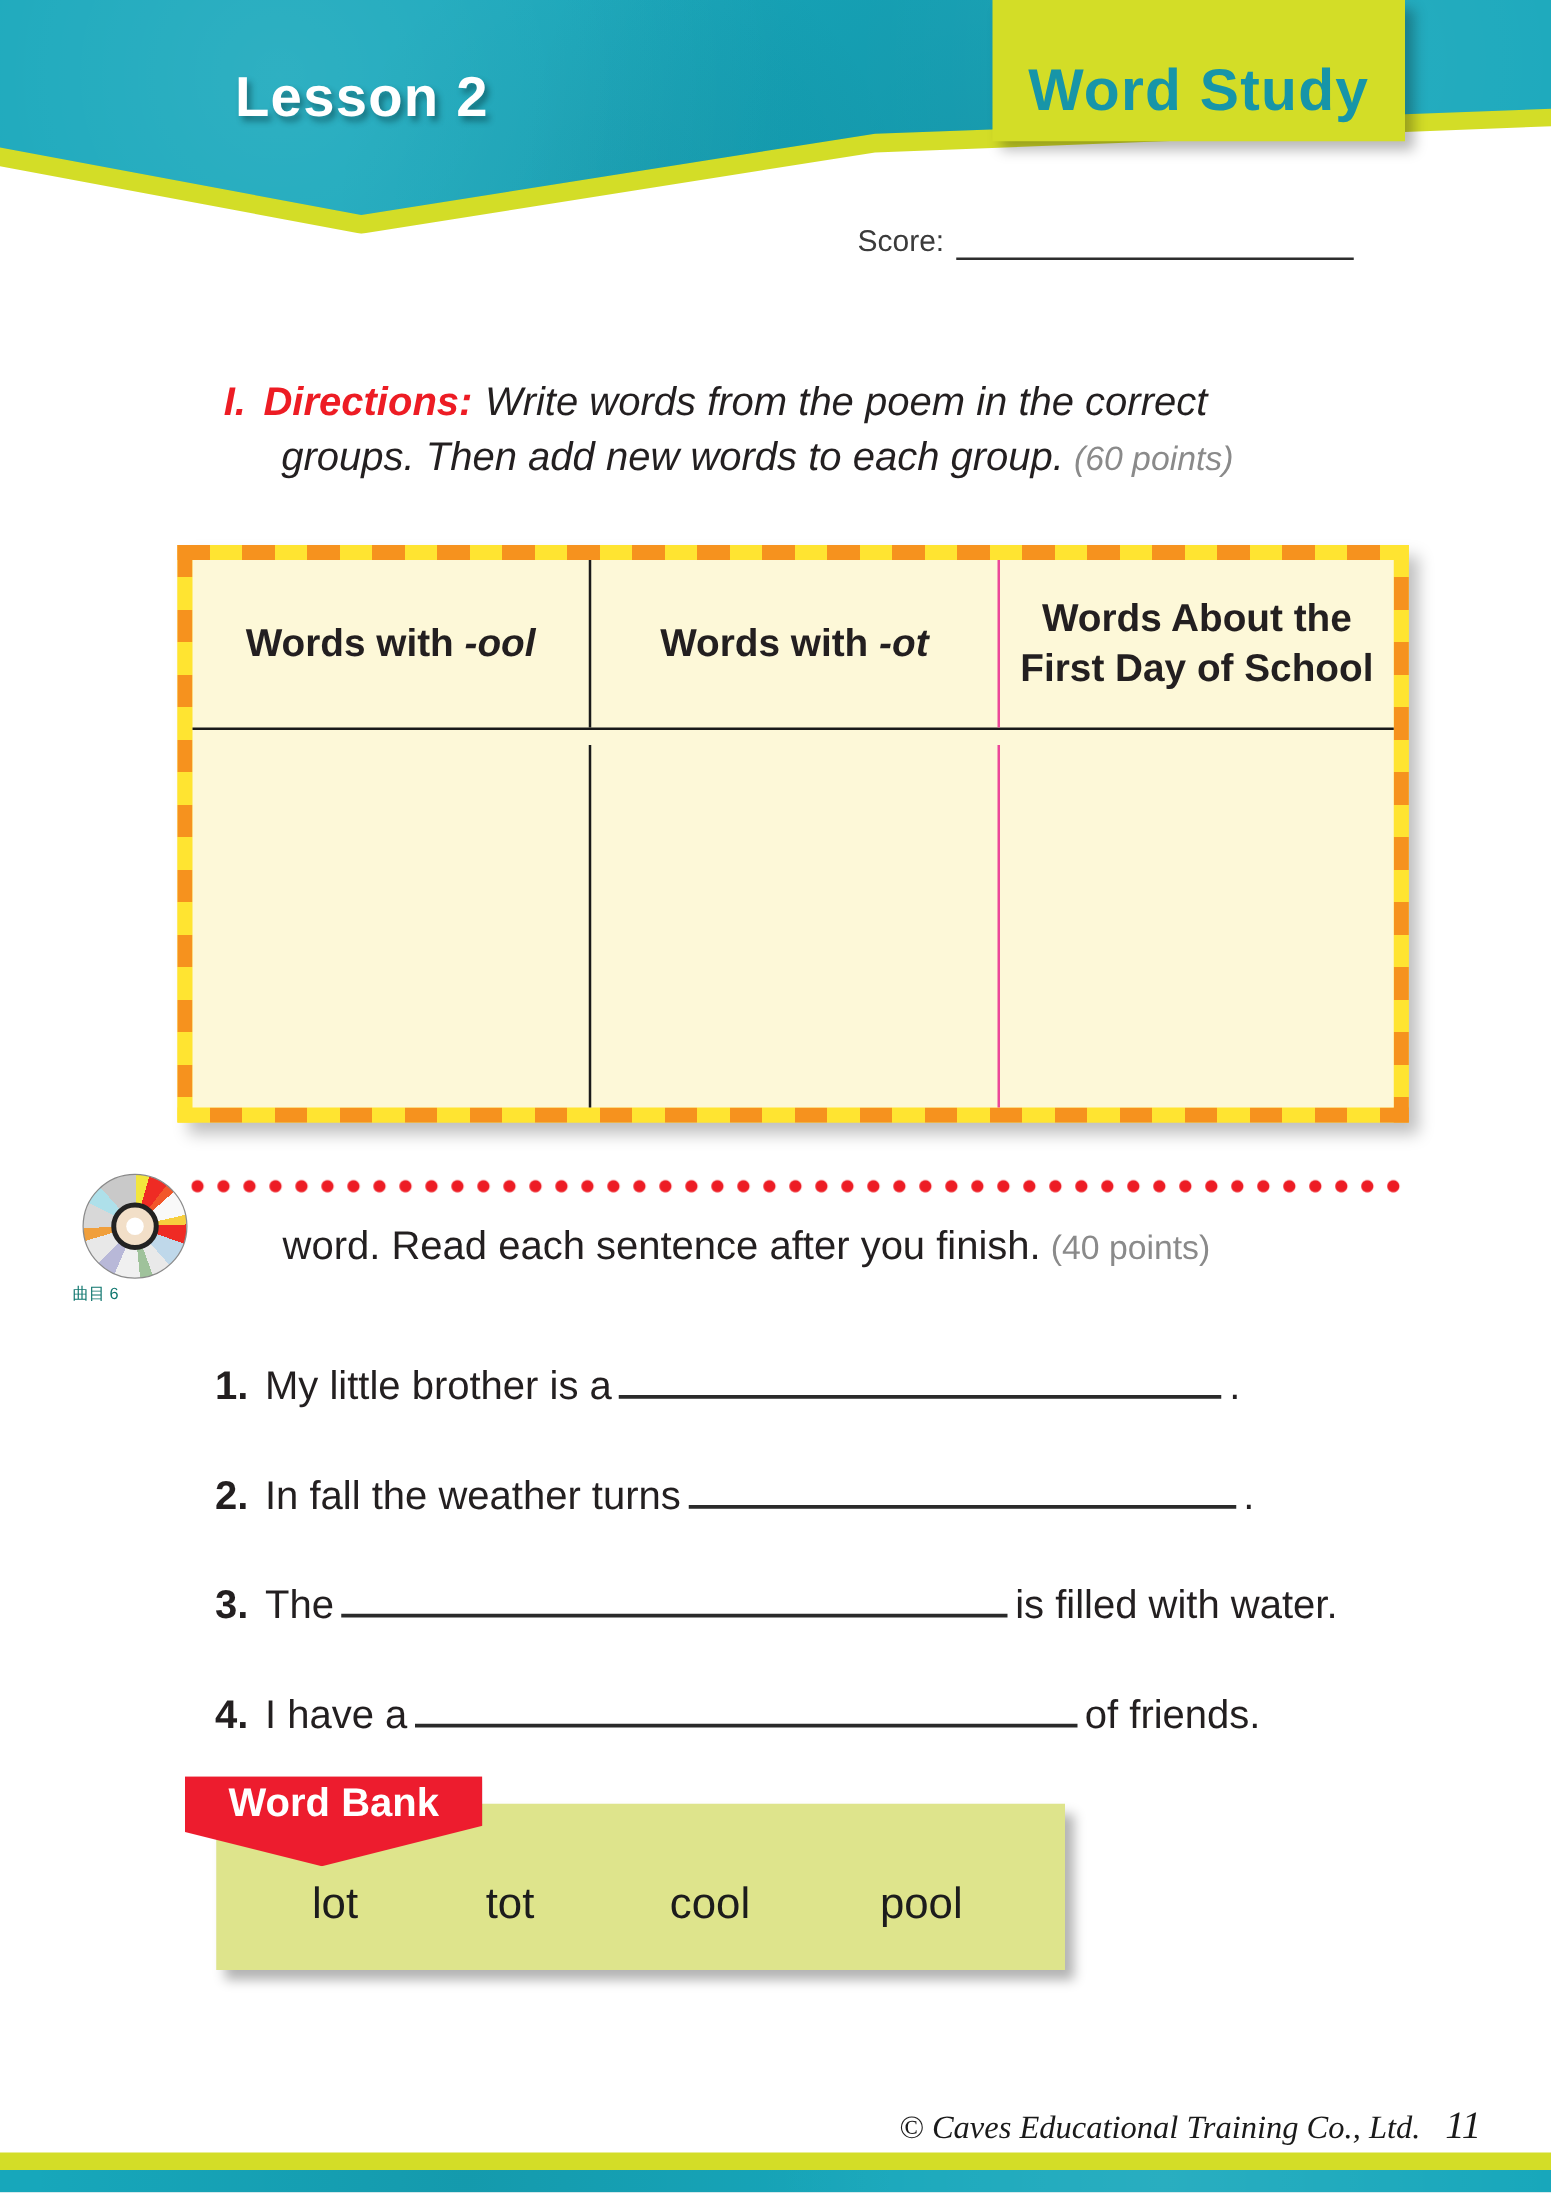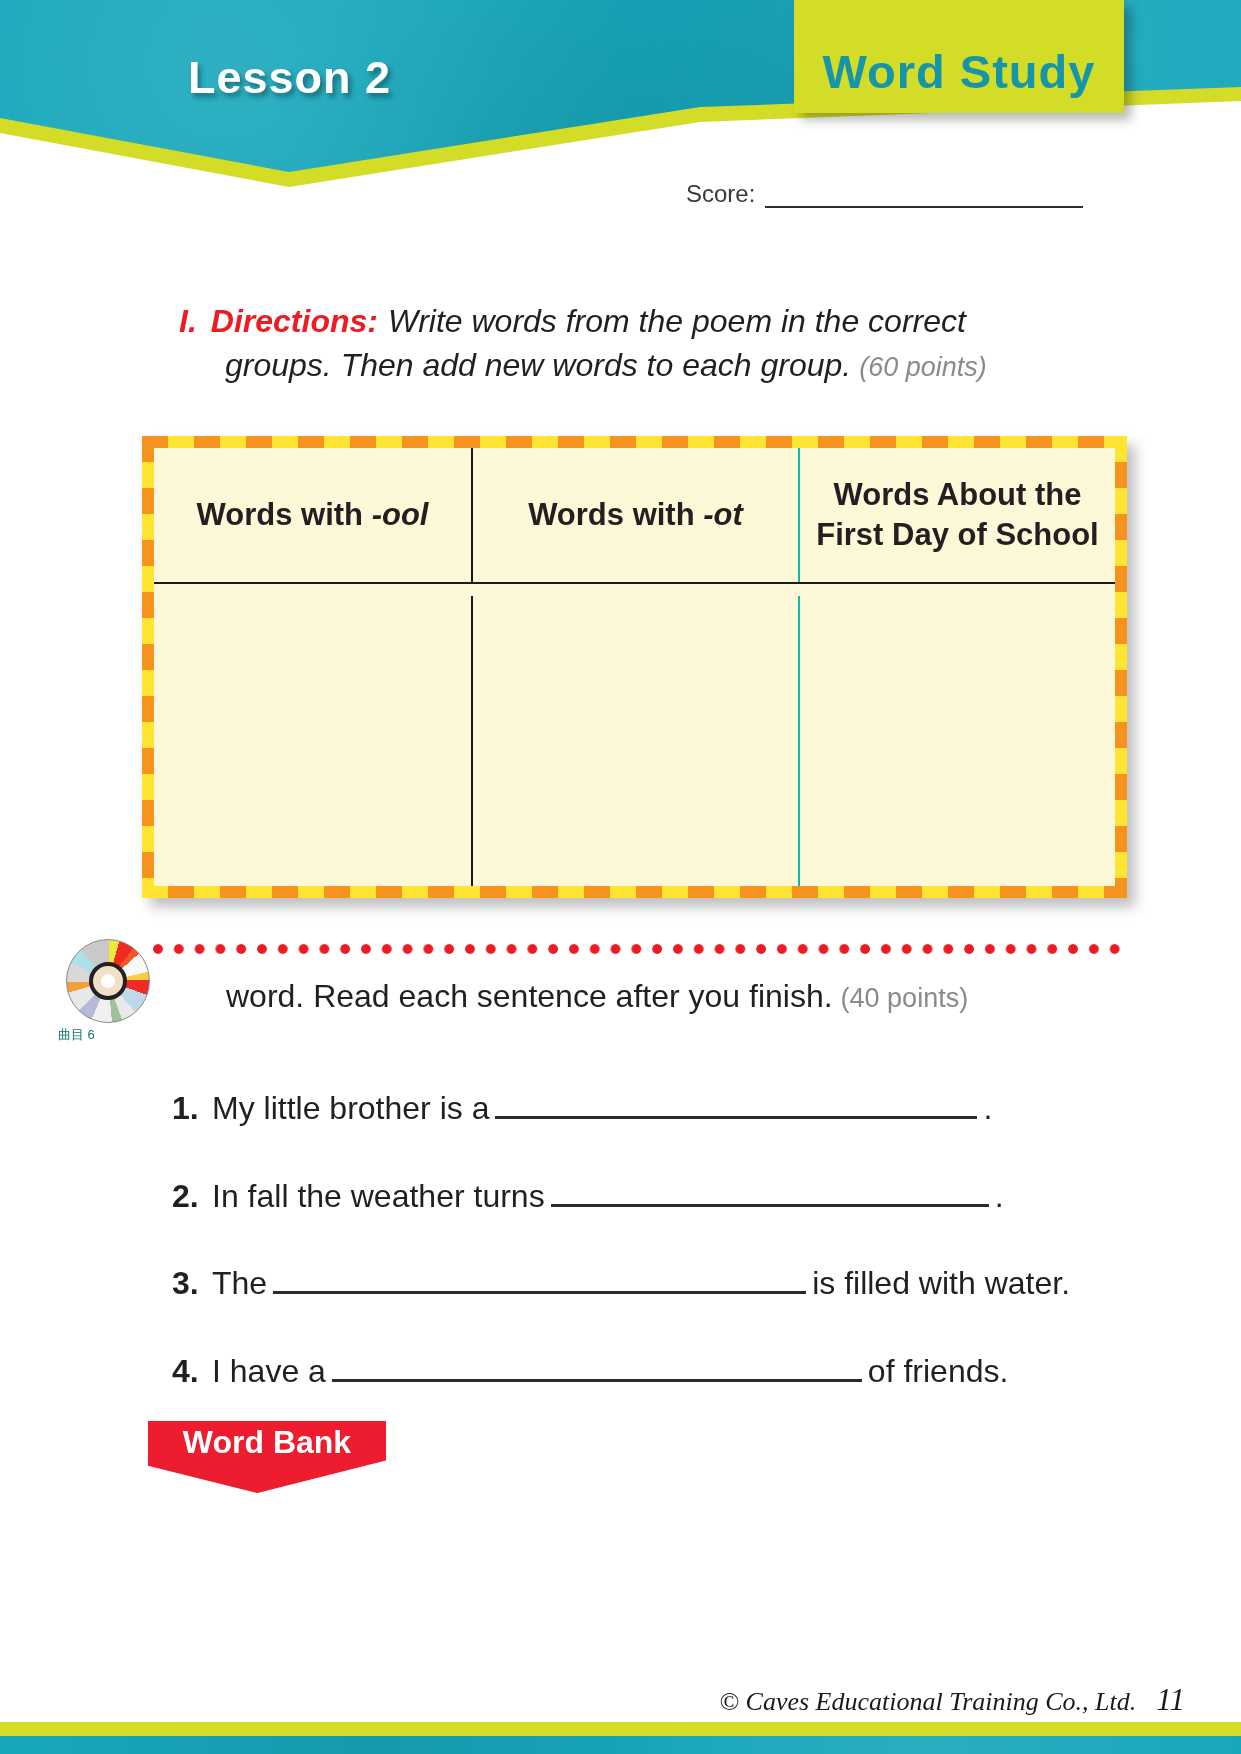--- a/index.html
+++ b/index.html
@@ -47,21 +47,21 @@
   .strip.t{left:0;top:0;width:100%;height:12px;background:repeating-linear-gradient(90deg,#f6921e 0 26px,#ffe431 26px 52px);}
   .strip.b{left:0;bottom:0;width:100%;height:12px;background:repeating-linear-gradient(90deg,#ffe431 0 26px,#f6921e 26px 52px);}
   .strip.l{left:0;top:0;width:12px;height:100%;background:repeating-linear-gradient(180deg,#f6921e 0 26px,#ffe431 26px 52px);}
   .strip.r{right:0;top:0;width:12px;height:100%;background:repeating-linear-gradient(180deg,#ffe431 0 26px,#f6921e 26px 52px);}
   .tbl-inner{position:absolute;left:12px;top:12px;right:12px;bottom:12px;background:#fdf8d8;
              display:flex;flex-direction:column;gap:12px;}
   .tbl-head{display:flex;height:134px;border-bottom:2px solid #1a1a1a;}
   .tbl-body{display:flex;flex:1;}
   .hcell,.bcell{box-sizing:border-box;}
   .c1{flex:0 0 317px;} .c2{flex:0 0 329px;} .c3{flex:1;}
-  .c2{border-left:2px solid #1a1a1a;border-right:2px solid #14b8a6;}
+  .c2{border-left:2px solid #1a1a1a;border-right:2px solid #ec4899;}
   .hcell{display:flex;align-items:center;justify-content:center;text-align:center;
          font-weight:bold;font-size:31px;line-height:40px;padding:0 14px;}
   .sfx{font-style:italic;}
 
   
   .dots{position:absolute;left:153px;top:943px;width:970px;height:12px;
         background-image:radial-gradient(circle at 5px 6px,#ed1c24 4.4px,rgba(237,28,36,0) 5.3px);
         background-size:20.8px 12px;background-repeat:repeat-x;}
   .cd{position:absolute;left:66px;top:939px;width:84px;height:84px;border-radius:50%;
       border:1px solid #8a8a8a;box-sizing:border-box;
@@ -173,20 +173,26 @@
   <div class="s-row" style="top:1176px">
     <span class="s-num">2.</span><span>In fall the weather turns</span><span class="blank" style="width:438px"></span><span>.</span>
   </div>
   <div class="s-row" style="top:1263px">
     <span class="s-num">3.</span><span>The</span><span class="blank" style="width:533px"></span><span>is filled with water.</span>
   </div>
   <div class="s-row" style="top:1351px">
     <span class="s-num">4.</span><span>I have a</span><span class="blank" style="width:530px"></span><span>of friends.</span>
   </div>
 
+  <div class="wb-rect">
+    <span class="wb-word" style="left:95px">lot</span>
+    <span class="wb-word" style="left:235px">tot</span>
+    <span class="wb-word" style="left:395px">cool</span>
+    <span class="wb-word" style="left:564px">pool</span>
+  </div>
   <div class="wb-banner">
     <span>Word Bank</span>
   </div>
 
   <div class="footer">
     <span class="copyright">© Caves Educational Training Co., Ltd.</span>
     <span class="page-num">11</span>
   </div>
   <div class="stripe-lime"></div>
   <div class="stripe-teal"></div>

